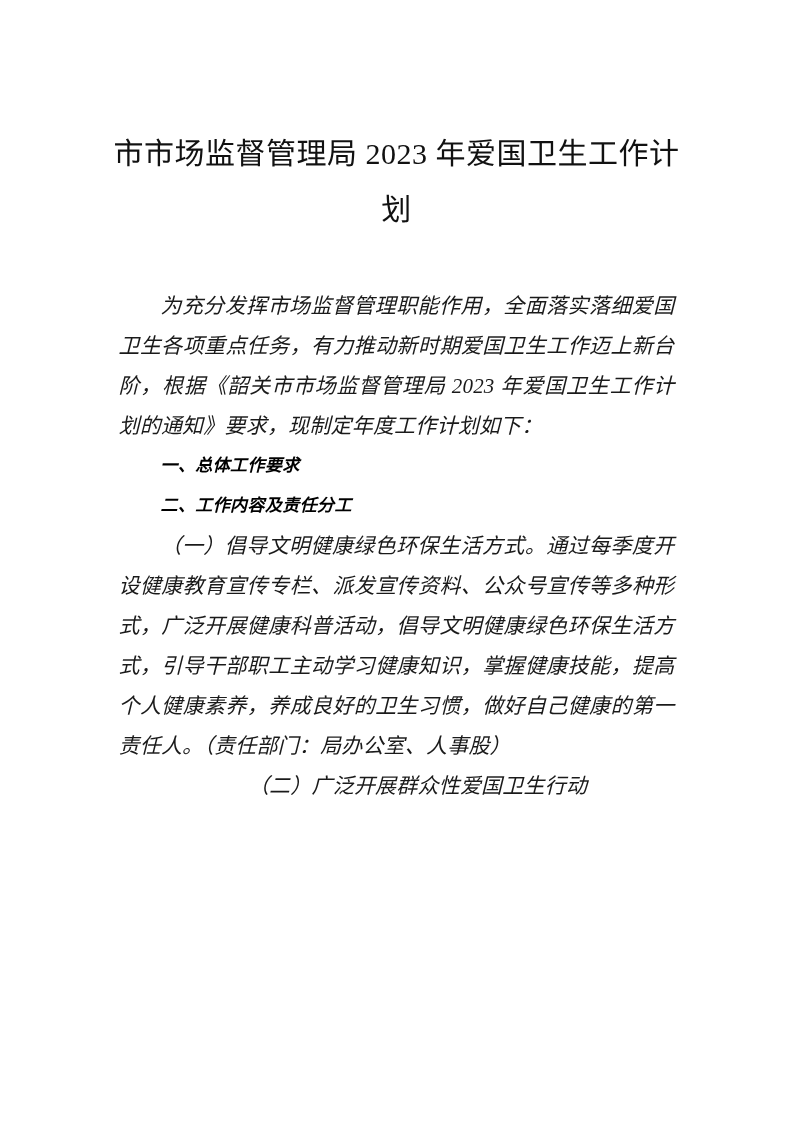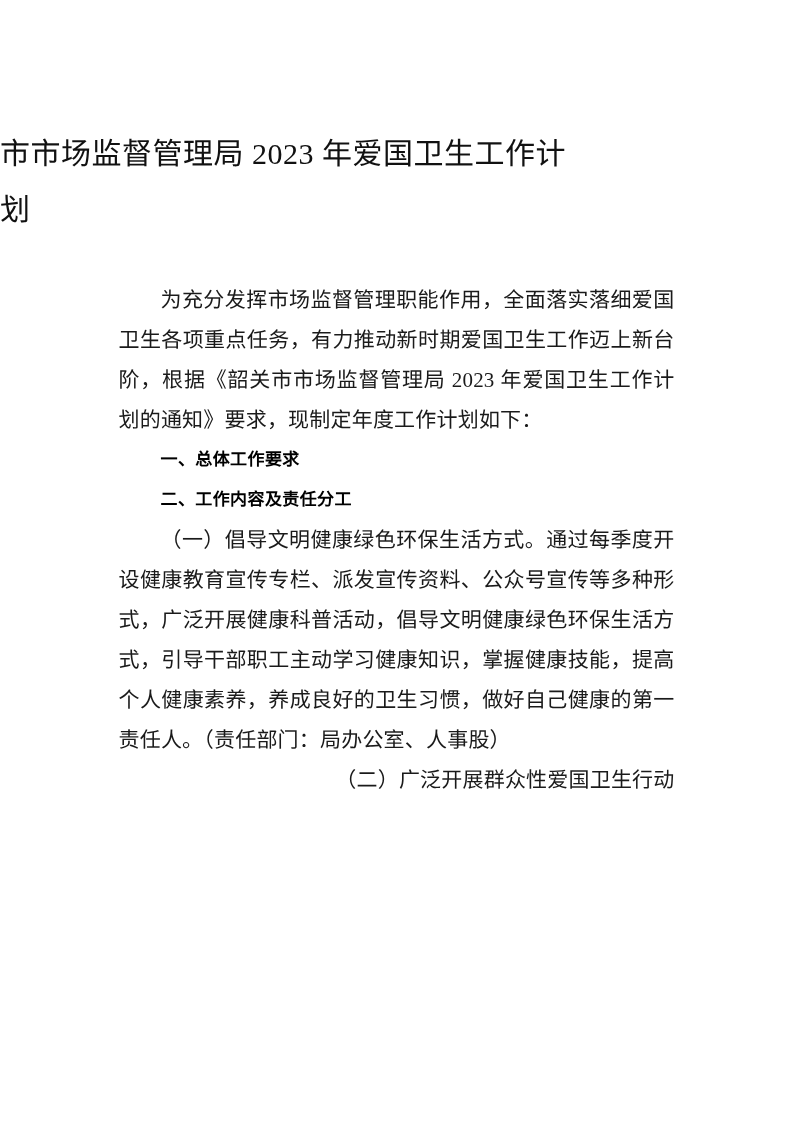--- a/index.html
+++ b/index.html
@@ -23,21 +23,21 @@
     left: 120px;
     top: 0;
     width: 556px;
   }
 
   
   .doc-title {
     font-family: "Liberation Serif", "DejaVu Serif", serif;
     font-size: 30px;
     line-height: 56px;
-    text-align: left;
+    text-align: center;
     letter-spacing: 0.5px;
     margin: 0;
     padding-top: 126px;
     font-weight: 400;
     color: #111111;
   }
 
   
   .heading {
     font-family: "Liberation Sans", "DejaVu Sans", sans-serif;
@@ -56,37 +56,37 @@
     font-size: 21px;
     line-height: 40px;
     margin: 0;
     text-indent: 42px;
     text-align: justify;
     text-justify: inter-character;
     letter-spacing: 0.2px;
     color: #1a1a1a;
   }
   .para.last-short {
-    text-align: right;
+    text-align: center;
   }
 
   
   .gap-after-title { height: 32px; }
 </style>
 </head>
 <body>
 
 <div class="page">
 
   <h1 class="doc-title">
     <span>市市场监督管理局 2023 年爱国卫生工作计</span><br>
     <span>划</span>
   </h1>
 
-  <div class="doc-body" style="position:static; margin:10px auto; width:556px;">
+  <div class="doc-body" style="position:static; margin:16px auto; width:556px;font-style:italic;">
     <div class="gap-after-title"></div>
     <div id="blocks-container">
         <p class="para">为充分发挥市场监督管理职能作用，全面落实落细爱国卫生各项重点任务，有力推动新时期爱国卫生工作迈上新台阶，根据《韶关市市场监督管理局 2023 年爱国卫生工作计划的通知》要求，现制定年度工作计划如下：</p>
         <p class="heading">一、总体工作要求</p>
         <p class="heading">二、工作内容及责任分工</p>
         <p class="para">（一）倡导文明健康绿色环保生活方式。通过每季度开设健康教育宣传专栏、派发宣传资料、公众号宣传等多种形式，广泛开展健康科普活动，倡导文明健康绿色环保生活方式，引导干部职工主动学习健康知识，掌握健康技能，提高个人健康素养，养成良好的卫生习惯，做好自己健康的第一责任人。（责任部门：局办公室、人事股）</p>
         <p class="para last-short">（二）广泛开展群众性爱国卫生行动</p>
       </div>
   </div>
 

